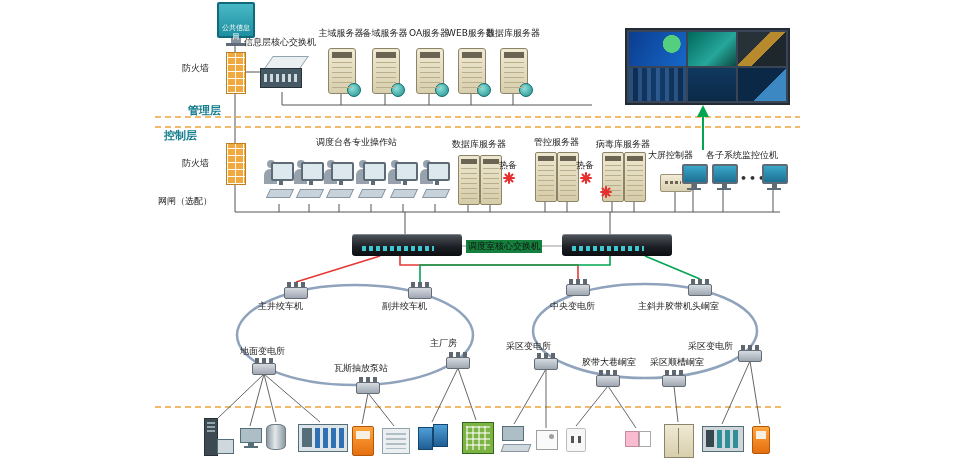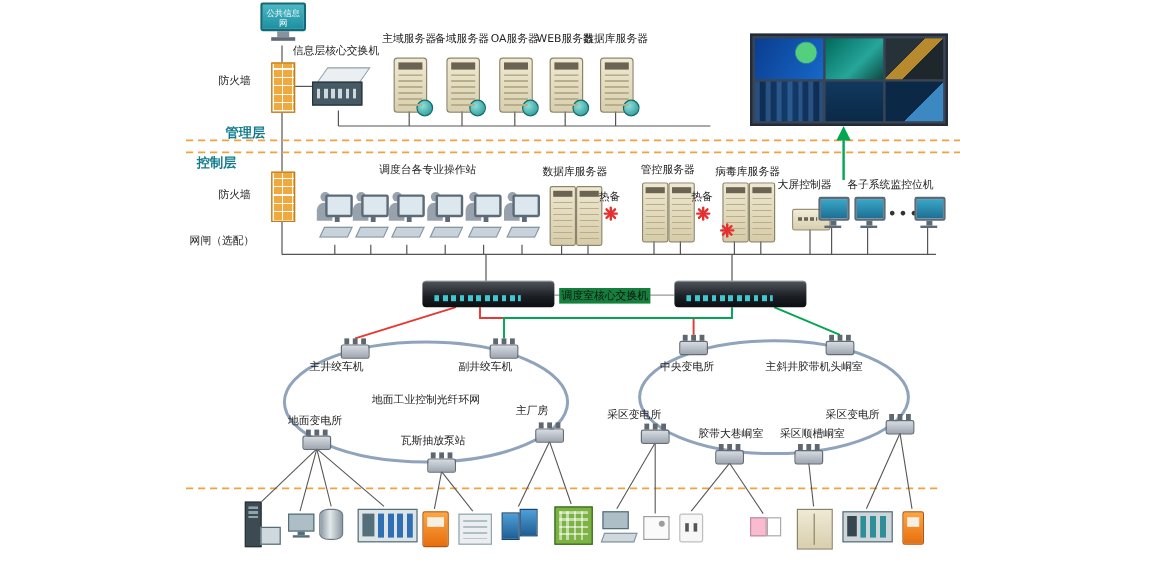--- a/index.html
+++ b/index.html
@@ -5,21 +5,21 @@
   html,body{margin:0;padding:0;background:#fff;font-family:"DejaVu Sans",sans-serif;}
   #canvas{position:relative;width:980px;height:470px;background:#fff;overflow:hidden;}
   .abs{position:absolute;}
   .lbl{position:absolute;font-size:9px;line-height:1.15;color:#222;white-space:nowrap;}
   .lblc{text-align:center;}
   .layer-lbl{position:absolute;font-size:11px;font-weight:bold;color:#127C8C;white-space:nowrap;}
   svg.lines{position:absolute;left:0;top:0;}
 
   
   .pcnet{width:38px;}
-  .pcnet .scr{width:38px;height:24px;background:linear-gradient(#49b8c6,#1d8fa0);border:2px solid #0f6b7a;border-radius:2px;color:#fff;font-size:7px;text-align:center;line-height:1.25;padding-top:3px;box-sizing:border-box;}
+  .pcnet .scr{width:38px;height:36px;background:linear-gradient(#49b8c6,#1d8fa0);border:2px solid #0f6b7a;border-radius:2px;color:#fff;font-size:7px;text-align:center;line-height:1.25;padding-top:20px;box-sizing:border-box;}
   .pcnet .stand{width:10px;height:5px;background:#88929c;margin:0 auto;}
   .pcnet .base{width:20px;height:3px;background:#5f6b76;margin:0 auto;}
 
   
   .fw{width:18px;height:40px;border:1px solid #c07f1f;background:
       repeating-linear-gradient(0deg,rgba(255,255,255,.95) 0 1px,transparent 1px 7px),
       repeating-linear-gradient(90deg,rgba(255,255,255,.95) 0 1px,transparent 1px 8px),
       #EFA93F;}
 
   
@@ -335,21 +335,20 @@
   <div class="abs smon" style="left:762px;top:164px;">
       <div class="sc"></div>
       <div class="st"></div>
       <div class="bs"></div>
     </div>
 
   <div class="abs cs" style="left:352px;top:234px;"></div>
   <div class="abs cs" style="left:562px;top:234px;"></div>
   <div class="cslbl" style="left:466px;top:240px;">调度室核心交换机</div>
 
-  <div class="lbl lblc" style="left:255px;top:329px;width:200px;">地面工业控制光纤环网</div>
 
   <div class="abs nd" style="left:284px;top:282px;">
       <div class="pins">
         <span class="pin"></span>
         <span class="pin"></span>
         <span class="pin"></span>
       </div>
       <div class="bd"></div>
     </div>
   <div class="lbl" style="left:258px;top:301px;">主井绞车机</div>

